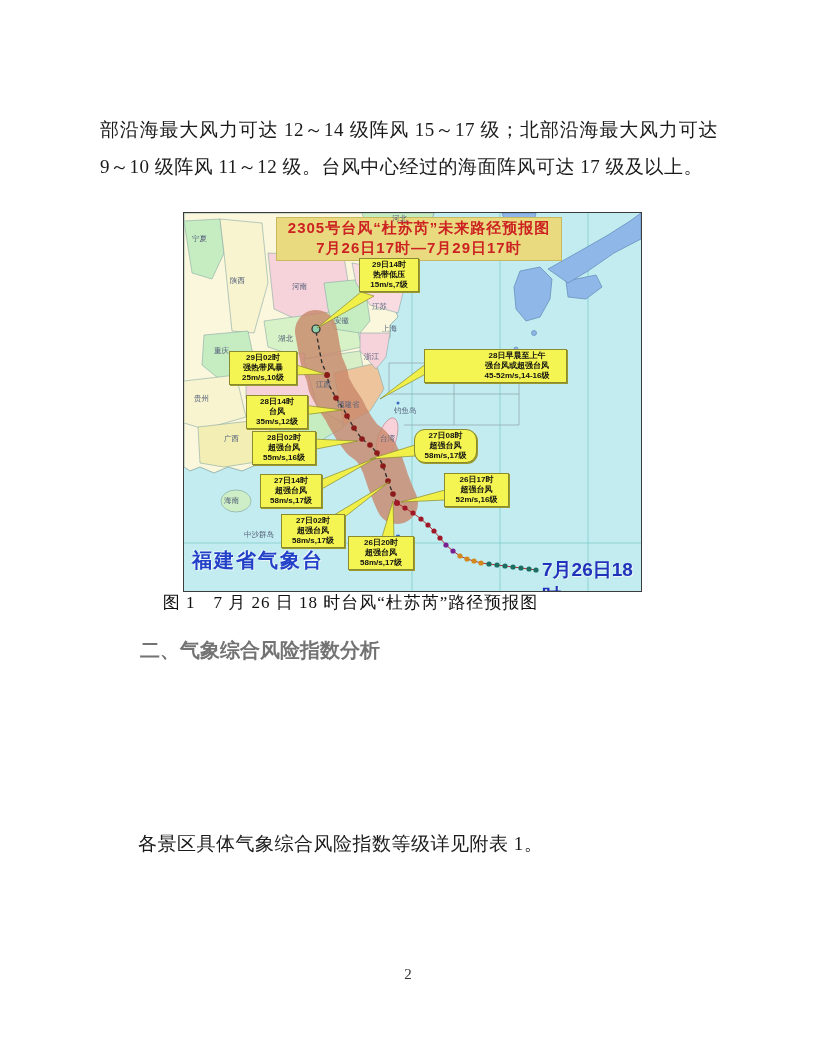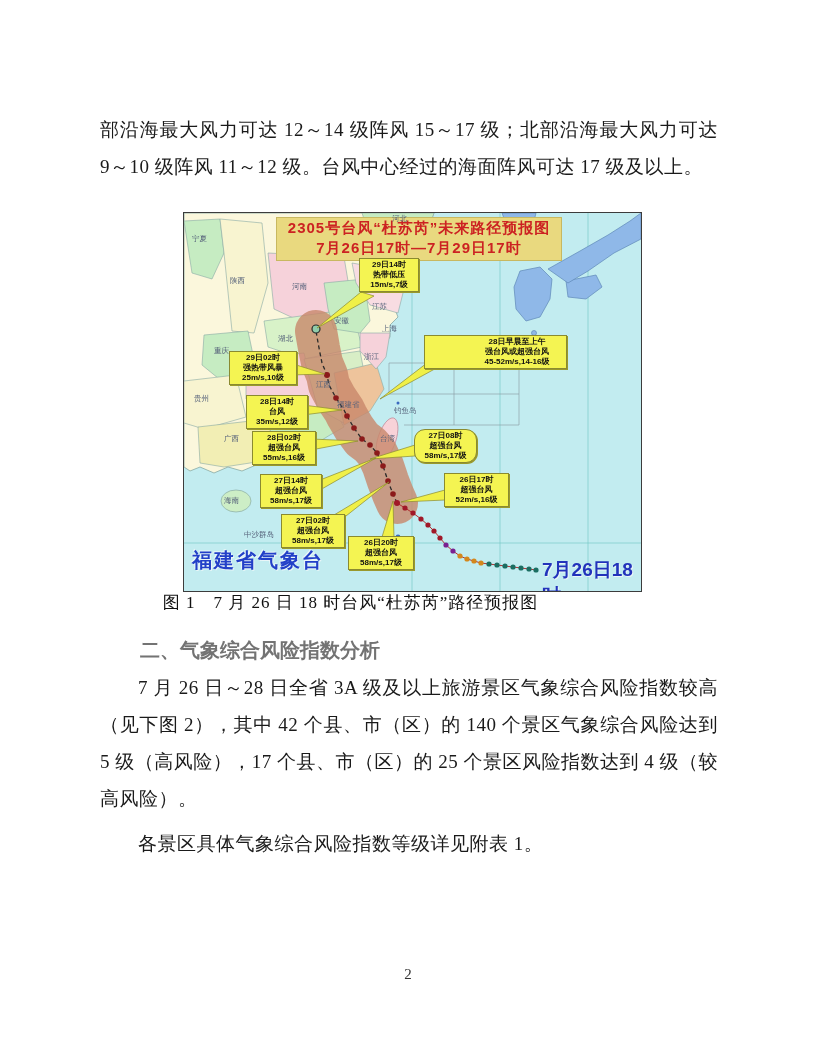--- a/index.html
+++ b/index.html
@@ -188,21 +188,21 @@
     <div class="map-title">
       <div>2305号台风“杜苏芮”未来路径预报图</div>
       <div>7月26日17时—7月29日17时</div>
     </div>
 
     <div class="callout" style="left:175px;top:45px;width:56px;">
       <div>29日14时</div>
       <div>热带低压</div>
       <div>15m/s,7级</div>
     </div>
-    <div class="callout" style="left:240px;top:122px;width:96px;padding-left:44px;">
+    <div class="callout" style="left:240px;top:136px;width:96px;padding-left:44px;">
       <div>28日早晨至上午</div>
       <div>强台风或超强台风</div>
       <div>45-52m/s,14-16级</div>
     </div>
     <div class="callout" style="left:45px;top:138px;width:64px;">
       <div>29日02时</div>
       <div>强热带风暴</div>
       <div>25m/s,10级</div>
     </div>
     <div class="callout" style="left:62px;top:182px;width:58px;">
@@ -261,17 +261,16 @@
     <span class="rlabel" style="left:60px;top:318px;">中沙群岛</span>
 
     <div class="agency">福建省气象台</div>
     <div class="cur-time">7月26日18时</div>
   </div>
 
   <div class="fig-caption">图 1　7 月 26 日 18 时台风“杜苏芮”路径预报图</div>
 
   <h2 class="section-heading">二、气象综合风险指数分析</h2>
 
-  <p class="bodytext indent p-risk">7 月 26 日～28 日全省 3A 级及以上旅游景区气象综合风险指数较高（见下图 2），其中 42 个县、市（区）的 140 个景区气象综合风险达到 5 级（高风险），17 个县、市（区）的 25 个景区风险指数达到 4 级（较高风险）。</p>
   <p class="bodytext indent p-note">各景区具体气象综合风险指数等级详见附表 1。</p>
 
   <div class="page-number">2</div>
 </div>
 
 </body></html>

